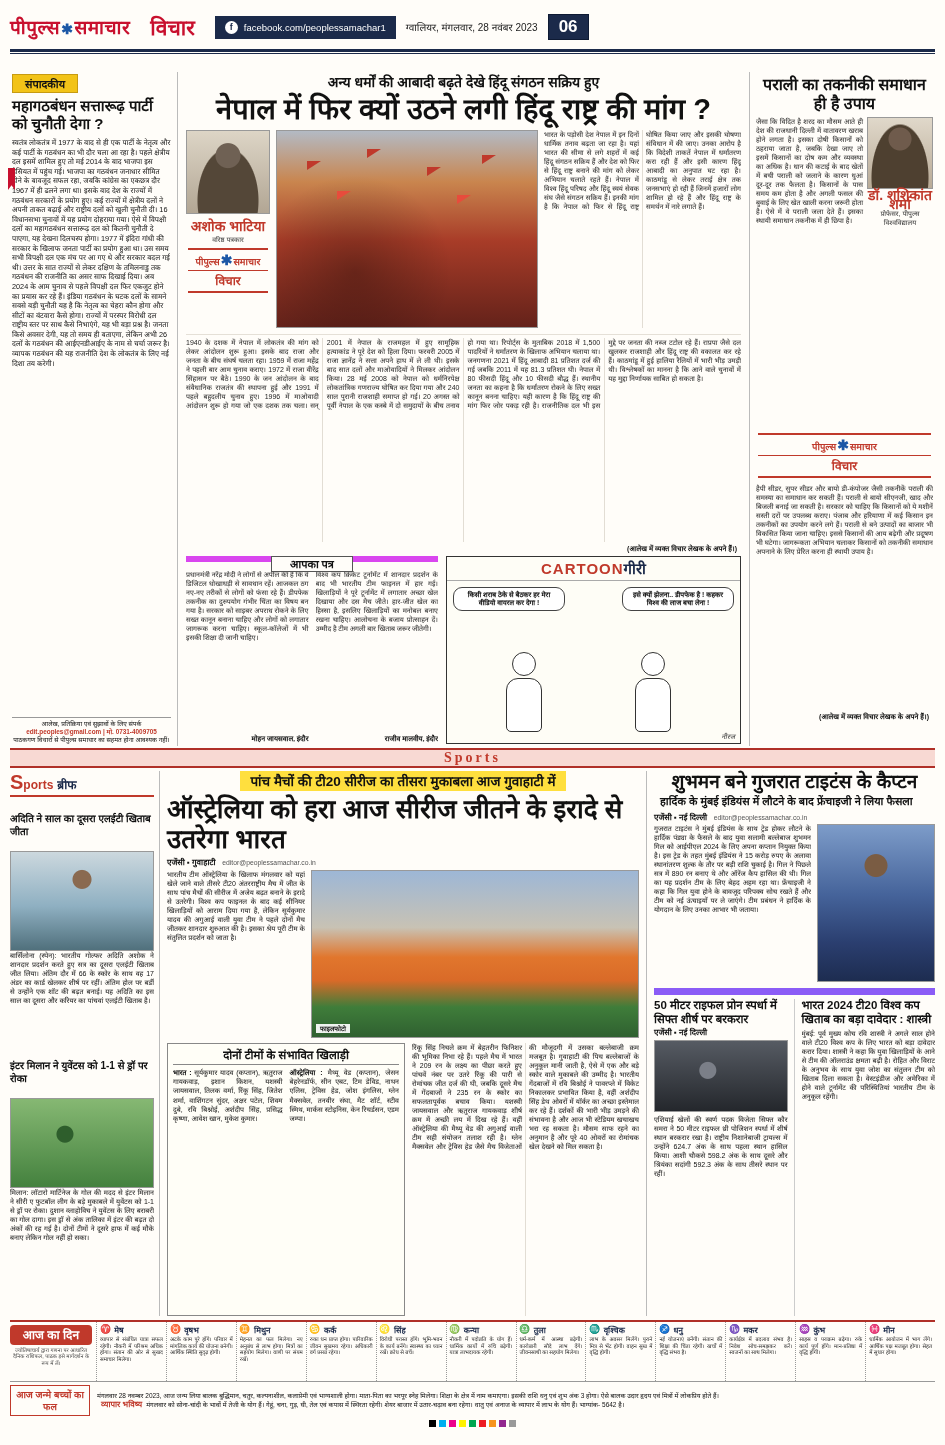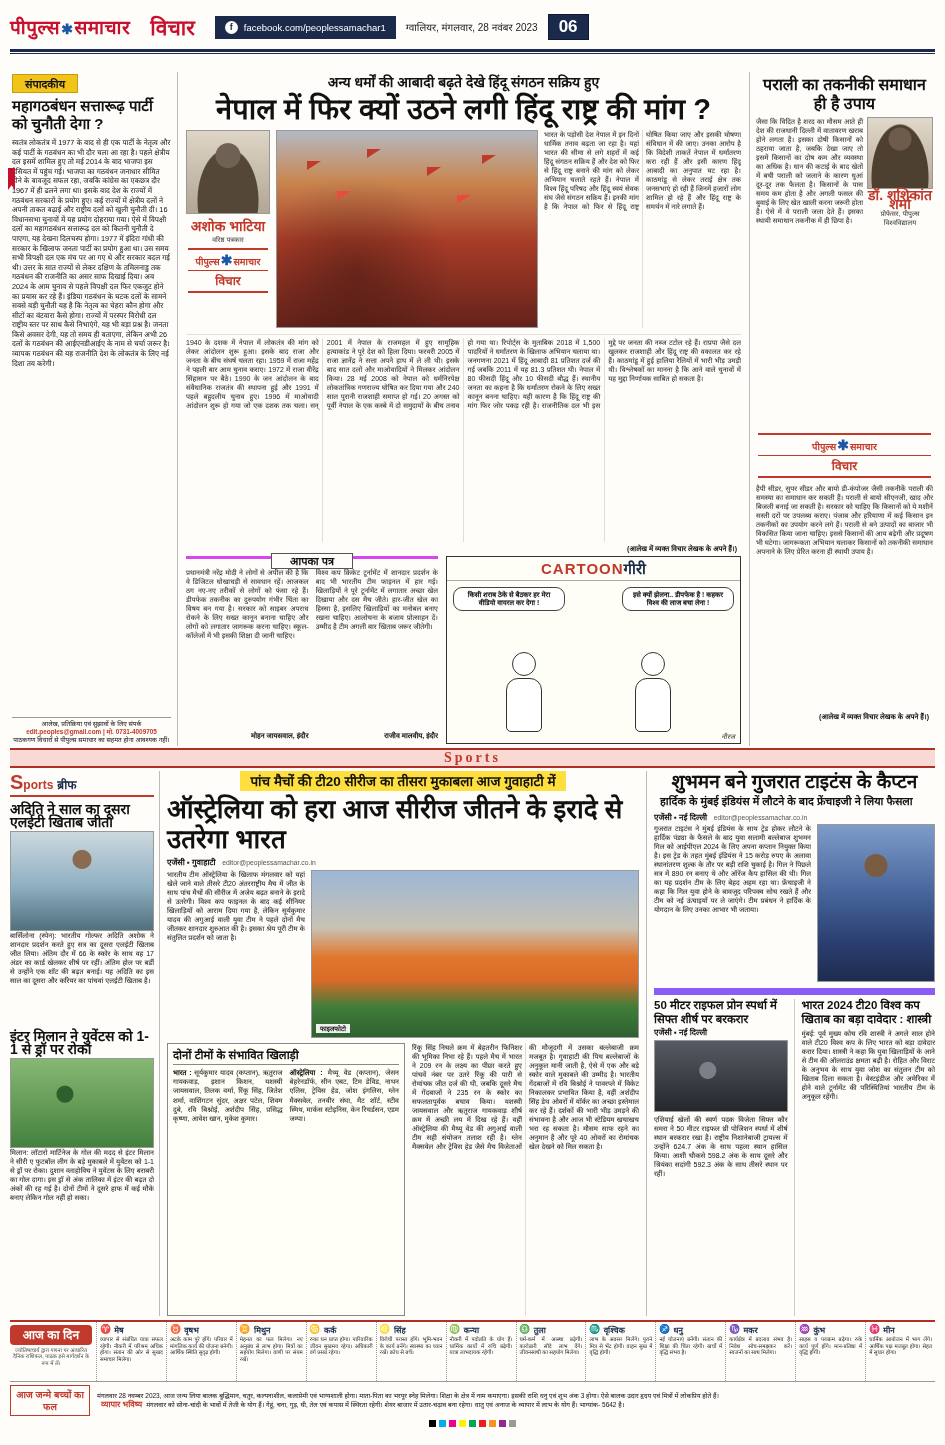--- a/index.html
+++ b/index.html
@@ -62,21 +62,21 @@
   .rally { width:262px; height:198px; flex:none; position:relative; overflow:hidden; background:
       radial-gradient(circle at 30% 72%, rgba(0,0,0,.28), transparent 42%),
       linear-gradient(180deg,#b3bac4 0%,#c9854e 26%,#a83c28 56%,#64221a 100%); }
   .flag { position:absolute; width:0; height:0; border-top:9px solid #c0392b; border-right:14px solid transparent; }
   .flag::after { content:""; }
   .f-a { left:30px; top:30px; } .f-b { left:90px; top:18px; } .f-c { left:150px; top:36px; }
   .f-d { left:205px; top:24px; } .f-e { left:60px; top:60px; border-top-color:#e74c3c; } .f-f { left:180px; top:64px; border-top-color:#e74c3c; }
   .art-top-text { flex:1; min-width:0; column-count:2; column-gap:7px; column-rule:1px solid #e2ddd4; height:198px; overflow:hidden; }
   .art-mid { column-count:4; column-gap:8px; column-rule:1px solid #e2ddd4; height:208px; overflow:hidden; margin-top:4px; border-top:1px solid #e5e0d7; padding-top:3px; }
   .bottom-row { display:flex; gap:8px; height:188px; margin-top:3px; }
-  .letters { width:252px; flex:none; border-top:3px solid #d946ef; position:relative; padding-top:9px; }
+  .letters { width:252px; flex:none; border-top:6px solid #d946ef; position:relative; padding-top:9px;font-family:Liberation Serif, serif; }
   .letters-title-wrap { position:absolute; top:-8px; left:0; right:0; text-align:center; }
   .letters-title { background:#fffdf9; border:1px solid #555; padding:1px 18px; font-weight:800; font-size:11px; }
   .letters-cols { display:flex; gap:7px; height:172px; overflow:hidden; }
   .letter { flex:1; min-width:0; display:flex; flex-direction:column; }
   .letter-body { flex:1; overflow:hidden; }
   .letter-sign { font-size:7px; font-weight:800; text-align:right; margin-top:2px; }
   .cartoon { flex:1; border:1.5px solid #333; display:flex; flex-direction:column; background:#fefdf6; }
   .cartoon-title { text-align:center; font-weight:800; font-size:15px; padding:1px 0 2px; border-bottom:1px solid #aaa; }
   .ct-en { color:#c0392b; letter-spacing:1px; } .ct-hi { color:#1b2a4a; }
   .cartoon-area { flex:1; position:relative; }
@@ -103,21 +103,21 @@
   .sports-band { height:20px; margin:2px 10px 0; background:#f8d9d3; border-top:2px solid #b03028;
     border-bottom:2px solid #b03028; display:flex; align-items:center; justify-content:center; }
   .sports-band .bandtxt { color:#c0392b; font-weight:800; font-size:14px; letter-spacing:3px;
     font-family:"Liberation Serif", serif; }
   .sports { display:flex; height:548px; padding:3px 10px 0; }
   .sb-col { width:150px; flex:none; border-right:1px solid #bbb; padding-right:5px; display:flex; flex-direction:column; }
   .sb-head { display:flex; align-items:baseline; border-bottom:2px solid #c0392b; padding-bottom:1px; margin-bottom:3px; }
   .sb-s { font-size:20px; font-weight:800; color:#c0392b; }
   .sb-rest { font-size:12px; font-weight:700; color:#c0392b; }
   .sb-tag { font-size:12px; font-weight:800; color:#1b2a4a; margin-left:4px; }
-  .sb-item-head { font-size:14px; line-height:12.5px; font-weight:800; margin:3px 0; }
+  .sb-item-head { font-size:10px; line-height:12.5px; font-weight:800; margin:13px 0; }
   .golf-photo { height:100px; background:
       radial-gradient(circle at 50% 28%, #8a6a50 9px, transparent 10px),
       linear-gradient(180deg,#ccd8de 0%,#8fb0c2 55%,#50707c 100%); }
   .soccer-photo { height:90px; background:
       radial-gradient(circle at 38% 40%, #2e5e2c 8px, transparent 9px),
       linear-gradient(180deg,#86b873 0%,#44813e 100%); }
   .sb-body { font-size:7px; line-height:9px; text-align:justify; overflow:hidden; }
   .sb-body.b1 { height:96px; } .sb-body.b2 { height:128px; }
 
   .sm-col { flex:1; min-width:0; padding:0 7px; border-right:1px solid #bbb; display:flex; flex-direction:column; }
@@ -127,21 +127,21 @@
   .byline { font-size:8px; font-weight:800; }
   .byline-email { font-size:6.8px; color:#555; font-weight:400; }
   .sm-top { display:flex; gap:6px; margin-top:3px; }
   .sm-top-text { width:138px; flex:none; font-size:7px; line-height:9px; text-align:justify; height:168px; overflow:hidden; }
   .team-photo { flex:1; height:168px; position:relative; background:
       linear-gradient(180deg,#9db7d6 0%,#c8c2b4 34%,#e1762d 52%,#d96a28 66%,#3f7d3a 82%,#2f6030 100%); }
   .photo-chip { position:absolute; left:4px; bottom:4px; background:rgba(255,255,255,.92);
     font-size:6.5px; padding:0 4px; font-weight:700; }
   .sm-mid { display:flex; gap:7px; margin-top:5px; flex:1; min-height:0; }
   .squads { width:238px; flex:none; border:1px solid #888; padding:3px 5px; background:#fffef7; }
-  .squads-title { font-weight:800; font-size:11.5px; border-bottom:1px solid #888; padding-bottom:2px; margin-bottom:3px; }
+  .squads-title { text-align:center; font-weight:800; font-size:11.5px; border-bottom:1px solid #888; padding-bottom:2px; margin-bottom:3px; }
   .squads-cols { display:flex; gap:7px; }
   .squad { flex:1; min-width:0; font-size:7px; line-height:9.2px; text-align:justify; }
   .squad-label { font-weight:800; }
   .sm-mid-text { flex:1; min-width:0; column-count:2; column-gap:7px; column-rule:1px solid #e2ddd4;
     font-size:7px; line-height:9px; text-align:justify; overflow:hidden; }
 
   .sr-col { width:288px; flex:none; padding-left:7px; display:flex; flex-direction:column; }
   .sr-head { font-size:19px; line-height:22px; font-weight:800; text-align:center; }
   .sr-sub { font-size:11px; line-height:13px; font-weight:700; margin:2px 6px; }
   .sr-byline { text-align:left; margin:1px 0 2px; }

